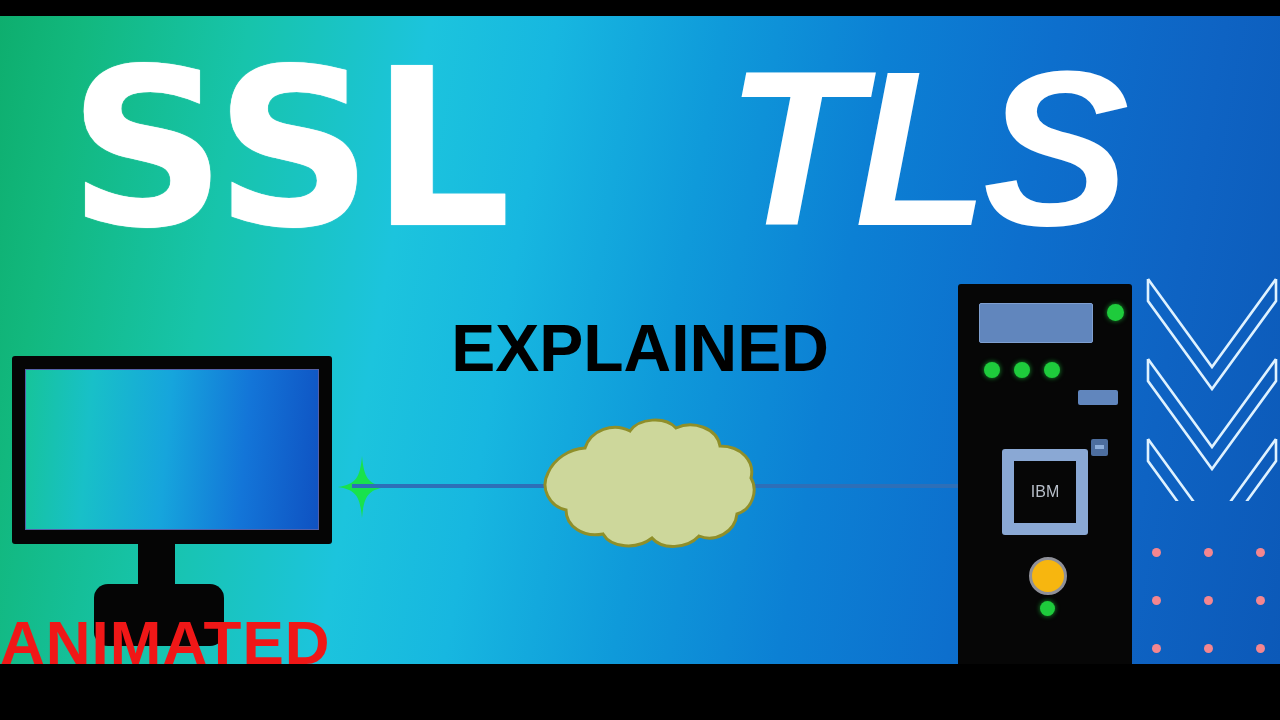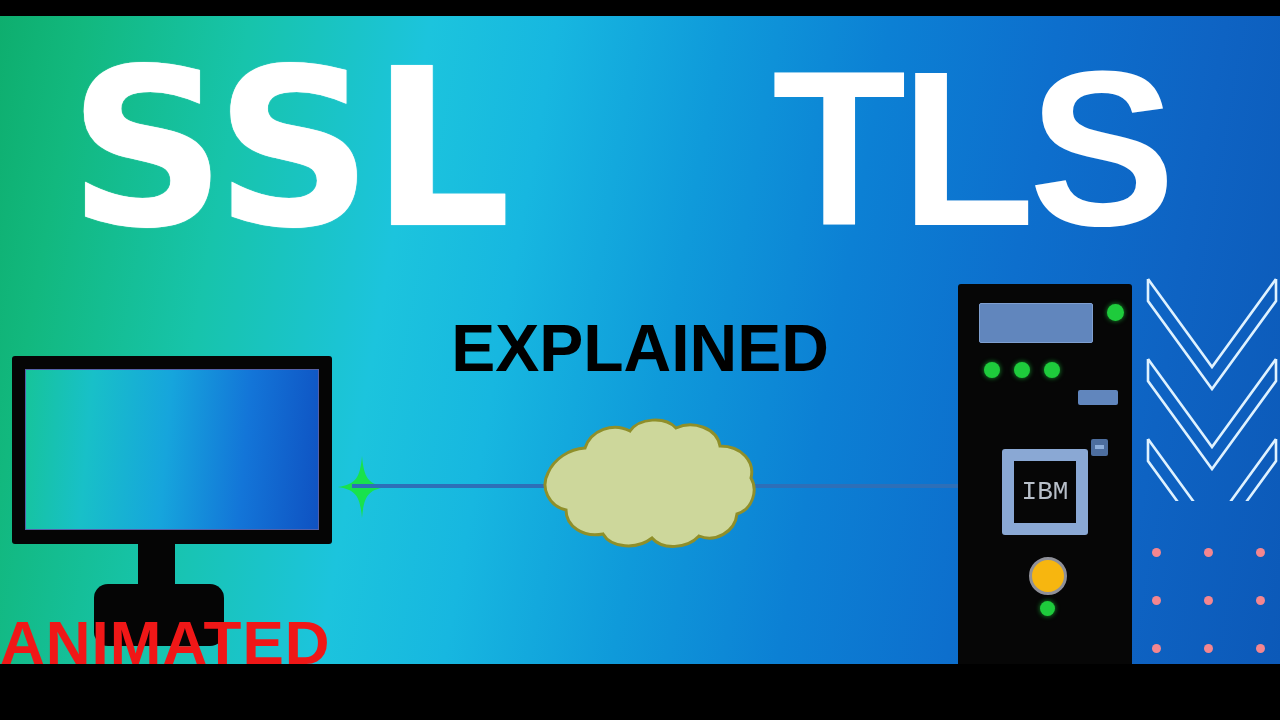--- a/index.html
+++ b/index.html
@@ -70,28 +70,29 @@
     font-size: 220px;
     line-height: 230px;
     font-weight: 700;
     color: #ffffff;
     letter-spacing: -2px;
     font-family: "DejaVu Sans", sans-serif;
     text-shadow: 0 0 1px rgba(255,255,255,.9);
   }
   .title-tls {
     position: absolute;
-    left: 772px;
+    left: 726px;
     top: 0;
     font-size: 220px;
     line-height: 230px;
     font-weight: 700;
     color: #ffffff;
     letter-spacing: -6px;
     font-family: "Liberation Sans", sans-serif;
+    font-style: italic;
   }
 
   
   .explained {
     position: absolute;
     left: 0;
     top: 296px;
     width: 1280px;
     text-align: center;
     font-size: 66px;
@@ -250,24 +251,24 @@
     position: absolute;
     left: 12px; top: 12px;
     width: 62px; height: 62px;
     background: #060606;
     display: flex;
     align-items: center;
     justify-content: center;
   }
   .srv-logo-text {
     color: #b8bfc9;
-    font-size: 26px;
+    font-size: 16px;
     font-weight: 400;
     letter-spacing: 0px;
-    font-family: Liberation Mono, monospace;
+    font-family: Liberation Sans, sans-serif;
   }
   .srv-power {
     position: absolute;
     left: 71px; top: 273px;
     width: 38px; height: 38px;
     border-radius: 50%;
     background: #f7b60f;
     border: 3px solid #8f9098;
     box-sizing: border-box;
   }

